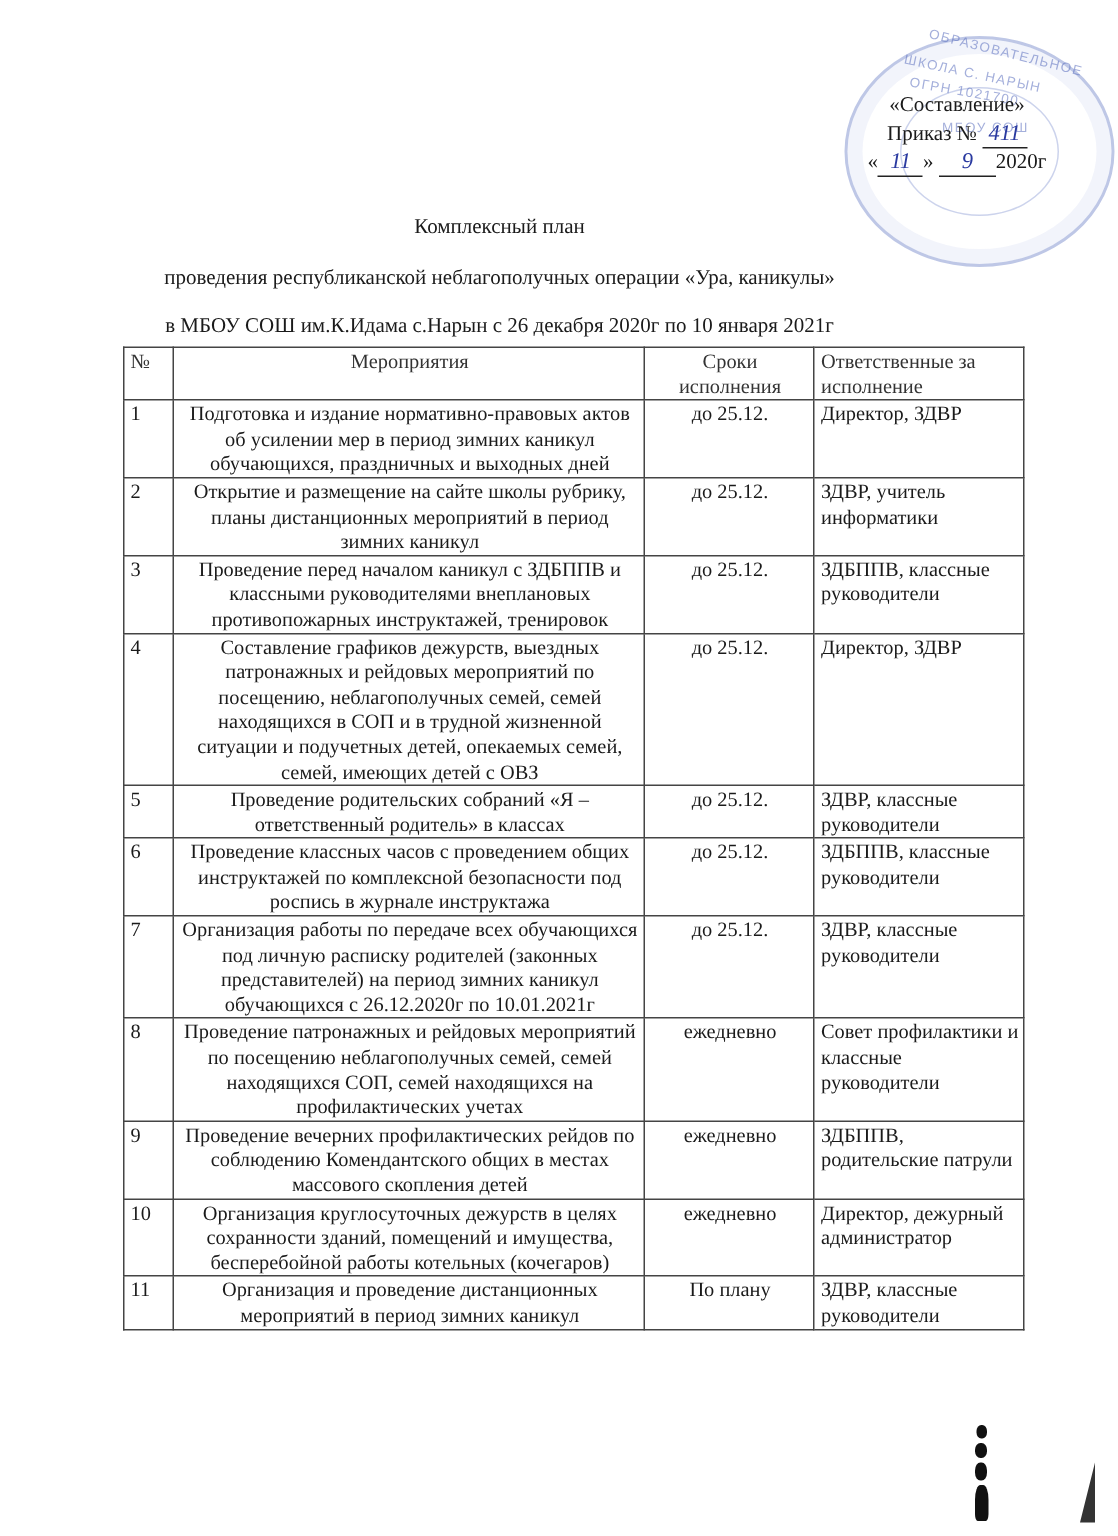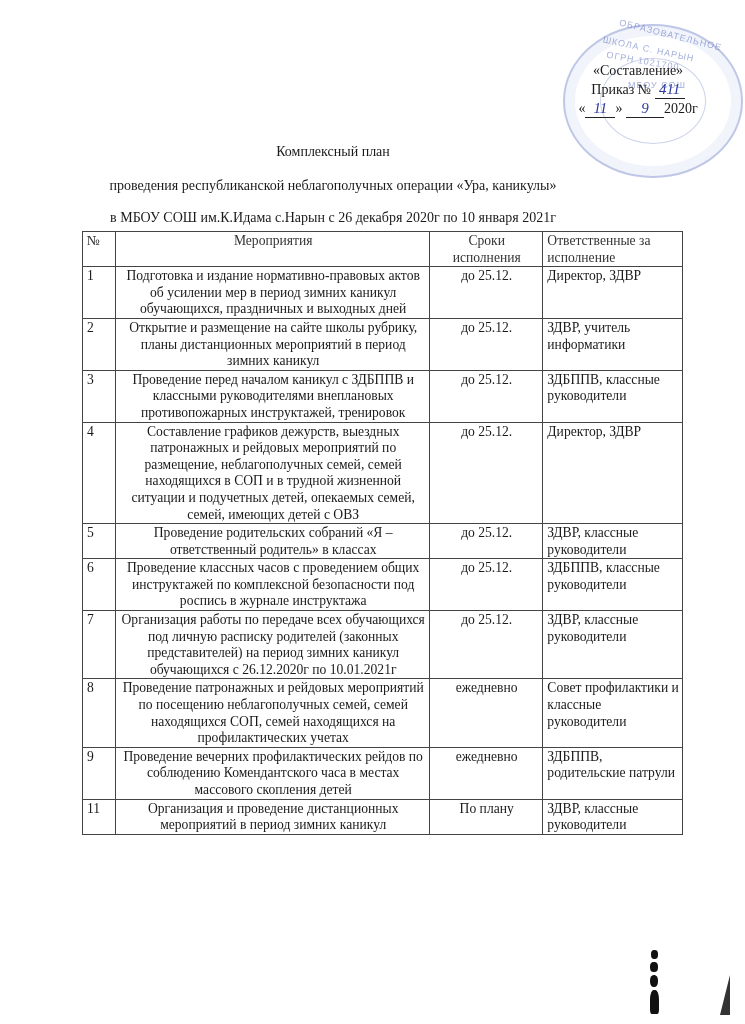--- a/index.html
+++ b/index.html
@@ -100,21 +100,21 @@
       <td class="c-resp">ЗДВР, учитель информатики</td>
     </tr>
     <tr>
       <td class="c-num">3</td>
       <td class="c-act">Проведение перед началом каникул с ЗДБППВ и классными руководителями внеплановых противопожарных инструктажей, тренировок</td>
       <td class="c-date">до 25.12.</td>
       <td class="c-resp">ЗДБППВ, классные руководители</td>
     </tr>
     <tr>
       <td class="c-num">4</td>
-      <td class="c-act">Составление графиков дежурств, выездных патронажных и рейдовых мероприятий по размещение, неблагополучных семей, семей находящихся в СОП и в трудной жизненной ситуации и подучетных детей, опекаемых семей, семей, имеющих детей с ОВЗ</td>
+      <td class="c-act">Составление графиков дежурств, выездных патронажных и рейдовых мероприятий по посещению, неблагополучных семей, семей находящихся в СОП и в трудной жизненной ситуации и подучетных детей, опекаемых семей, семей, имеющих детей с ОВЗ</td>
       <td class="c-date">до 25.12.</td>
       <td class="c-resp">Директор, ЗДВР</td>
     </tr>
     <tr>
       <td class="c-num">5</td>
       <td class="c-act">Проведение родительских собраний «Я – ответственный родитель» в классах</td>
       <td class="c-date">до 25.12.</td>
       <td class="c-resp">ЗДВР, классные руководители</td>
     </tr>
     <tr>
@@ -130,23 +130,29 @@
       <td class="c-resp">ЗДВР, классные руководители</td>
     </tr>
     <tr>
       <td class="c-num">8</td>
       <td class="c-act">Проведение патронажных и рейдовых мероприятий по посещению неблагополучных семей, семей находящихся СОП, семей находящихся на профилактических учетах</td>
       <td class="c-date">ежедневно</td>
       <td class="c-resp">Совет профилактики и классные руководители</td>
     </tr>
     <tr>
       <td class="c-num">9</td>
-      <td class="c-act">Проведение вечерних профилактических рейдов по соблюдению Комендантского часа в местах массового скопления детей</td>
+      <td class="c-act">Проведение вечерних профилактических рейдов по соблюдению Комендантского общих в местах массового скопления детей</td>
       <td class="c-date">ежедневно</td>
       <td class="c-resp">ЗДБППВ, родительские патрули</td>
+    </tr>
+    <tr>
+      <td class="c-num">10</td>
+      <td class="c-act">Организация круглосуточных дежурств в целях сохранности зданий, помещений и имущества, бесперебойной работы котельных (кочегаров)</td>
+      <td class="c-date">ежедневно</td>
+      <td class="c-resp">Директор, дежурный администратор</td>
     </tr>
     <tr>
       <td class="c-num">11</td>
       <td class="c-act">Организация и проведение дистанционных мероприятий в период зимних каникул</td>
       <td class="c-date">По плану</td>
       <td class="c-resp">ЗДВР, классные руководители</td>
     </tr>
   </tbody>
 </table>
 

